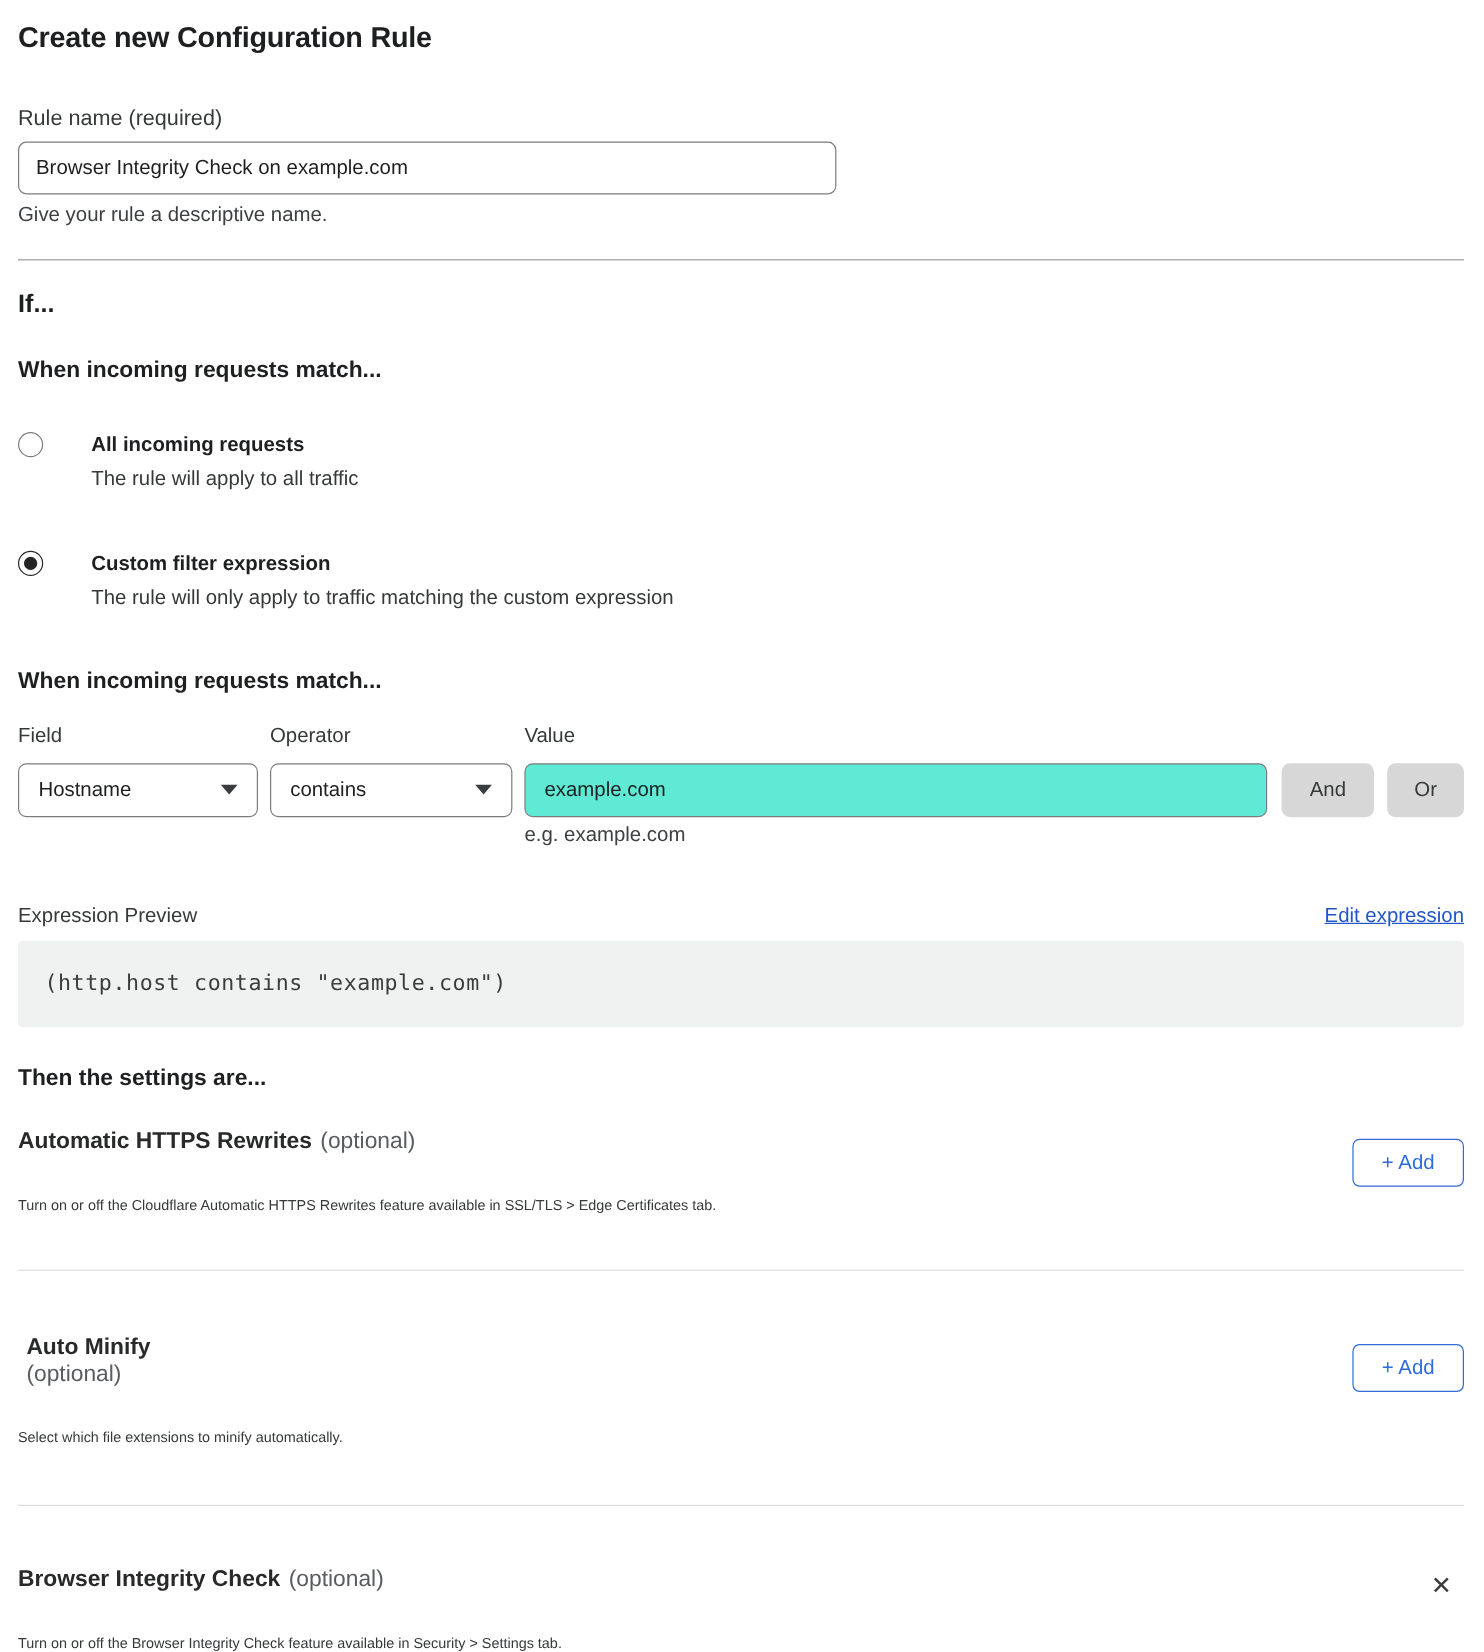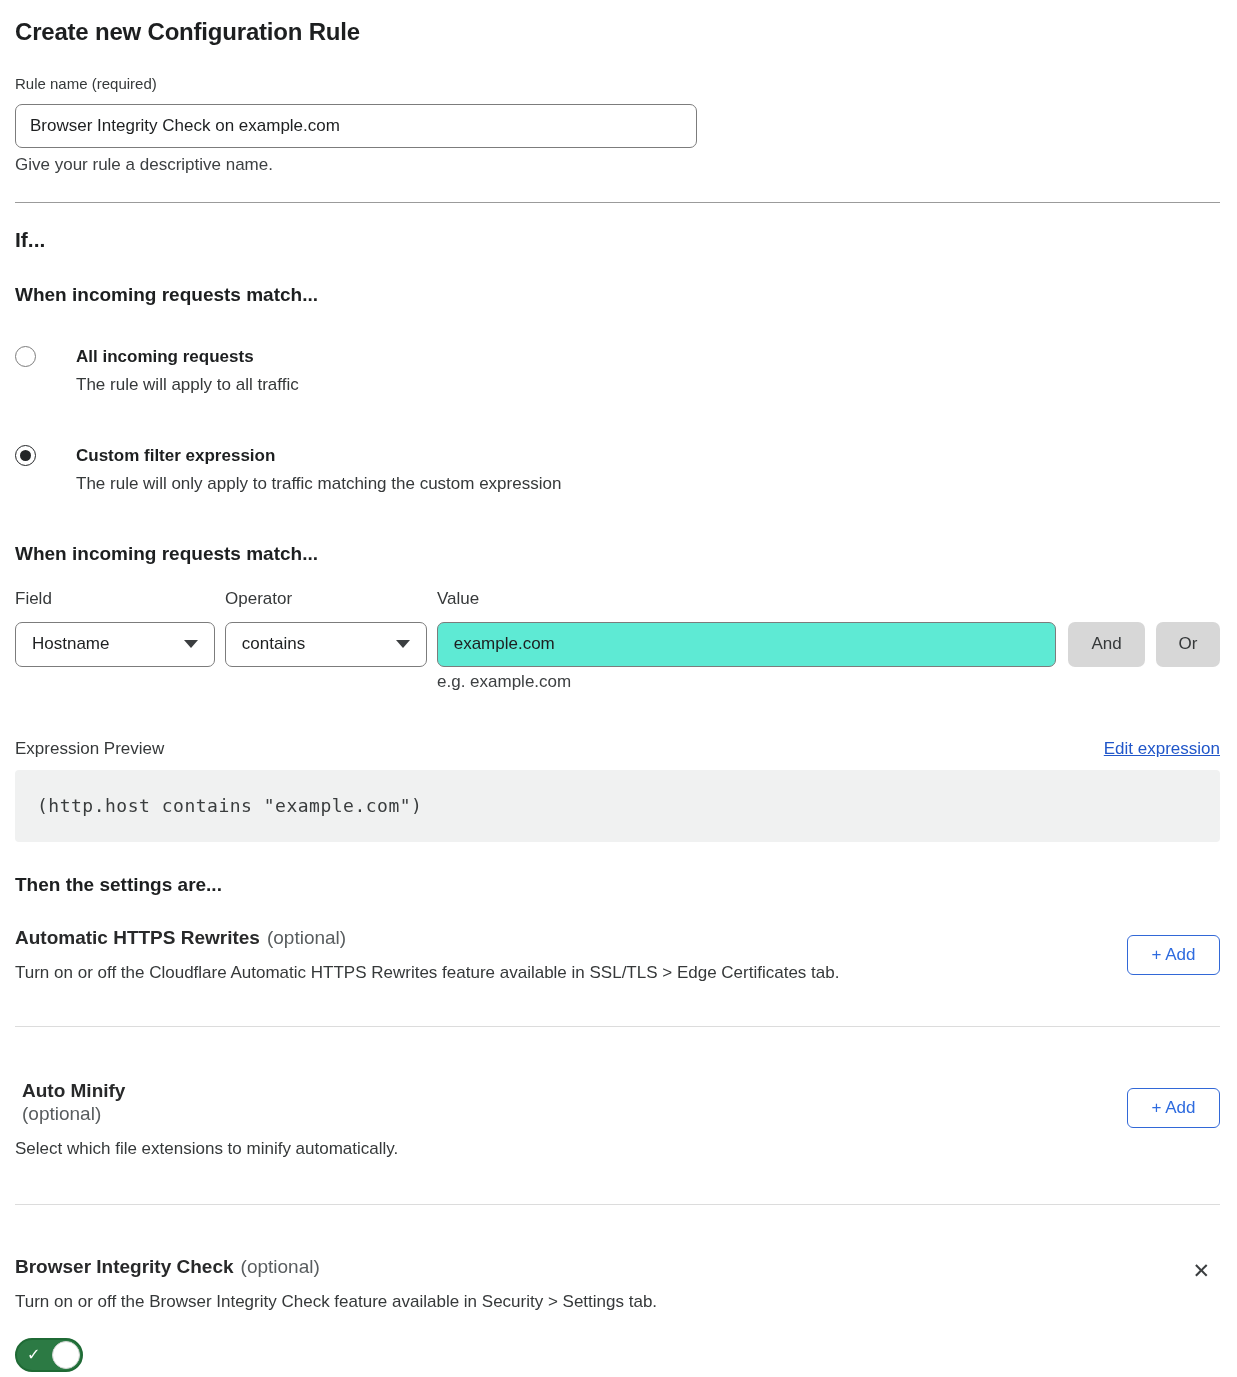--- a/index.html
+++ b/index.html
@@ -10,21 +10,21 @@
     color: #36393a;
     overflow: hidden;
   }
   .page { padding: 18px 17px 20px 15px; position: relative; }
 
   h1.page-title {
     font-size: 24px; line-height: 1.2; font-weight: 700; color: #1d1f20;
     letter-spacing: -0.2px;
   }
 
-  .field-label { font-size: 15px; line-height: 20px; color: #36393a; margin-top: 27px; }
+  .field-label { font-size: 18px; line-height: 20px; color: #36393a; margin-top: 41px; }
 
   .rule-name-input {
     display: block; margin-top: 10px;
     width: 682px; height: 44px;
     border: 1px solid #7c7c7c; border-radius: 7px;
     padding: 0 14px; font-size: 17px; color: #1d1f20;
     font-family: "Liberation Sans", "DejaVu Sans", sans-serif;
     background: #ffffff; outline: none;
   }
   .helper-text { font-size: 17px; line-height: 20px; color: #3d4042; margin-top: 7px; }
@@ -94,21 +94,21 @@
     font-family: "DejaVu Sans Mono", "Liberation Mono", monospace;
     font-size: 18px; color: #3a3d3e; letter-spacing: 0.5px;
   }
 
   .then-heading { margin-top: 31px; }
 
   .setting { position: relative; }
   .setting-title-row { display: flex; align-items: baseline; }
   .setting-title { font-size: 19px; line-height: 23px; font-weight: 700; color: #28292a; }
   .setting-optional { font-size: 19px; line-height: 23px; font-weight: 400; color: #595d5f; margin-left: 7px; }
-  .setting-desc { font-size: 17px; line-height: 21px; color: #36393a; margin-top: 13px; max-width: 1050px; }
+  .setting-desc { font-size: 12px; line-height: 21px; color: #36393a; margin-top: 31px; max-width: 1050px; }
   .setting1 .setting-title-row { margin-top: 30px; }
   .setting2 .setting-title-row { margin-top: 52px; flex-direction: column; }
   .setting3 .setting-title-row { margin-top: 50px; }
   .divider1 { margin-top: 43px; }
   .divider2 { margin-top: 45px; }
 
   .add-btn {
     position: absolute; right: 0; width: 93px; height: 40px;
     background: #ffffff; border: 1px solid #3268d7; border-radius: 6px;
     color: #2e6bdf; font-size: 17px; cursor: pointer;

